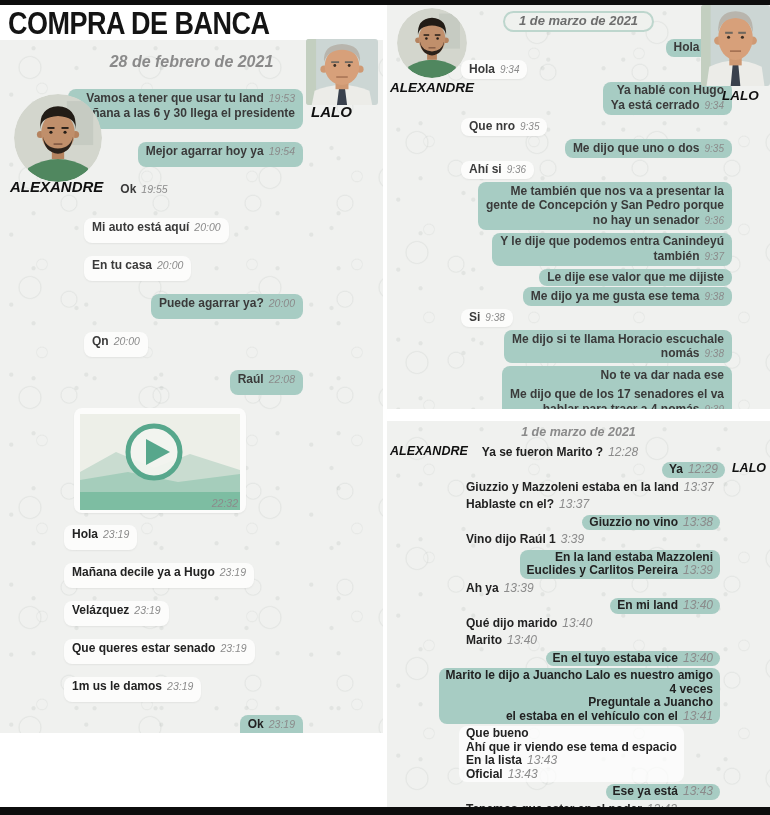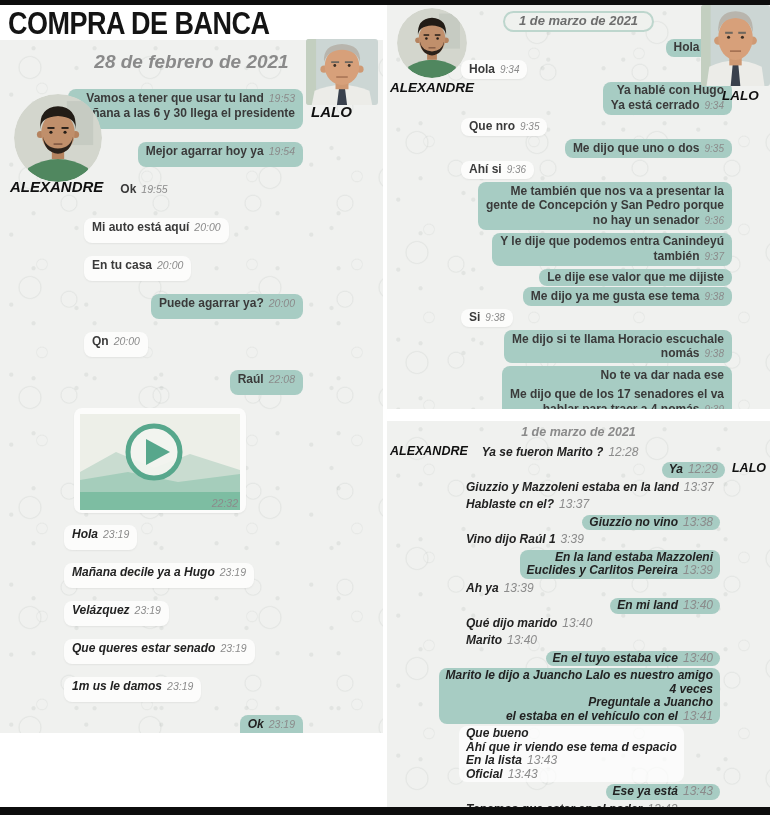--- a/index.html
+++ b/index.html
@@ -23,38 +23,38 @@
       radial-gradient(circle at 40% 55%, transparent 4.5px, rgba(140,150,145,0.10) 5.2px, transparent 6.4px);
     background-size:120px 110px, 92px 96px, 61px 55px, 75px 70px, 85px 80px, 105px 88px;
     overflow:hidden;}
 
   .chat{position:absolute;box-sizing:border-box;}
   #chat1{left:0;top:40px;width:383px;height:693px;padding-top:6px;}
   #chat2{left:387px;top:5px;width:383px;height:404px;padding-top:4px;}
   #chat3{left:387px;top:421px;width:383px;height:386px;padding-top:3px;}
 
   .date-row{text-align:center;color:#8a8a8a;font-weight:bold;font-style:italic;}
-  #chat1 .date-row{margin:8px 0 20px;font-size:19px;}
+  #chat1 .date-row{margin:8px 0 20px;font-size:16px;}
   #chat2 .date-row{margin:2px 0 7px;font-size:13px;}
   #chat3 .date-row{margin:2px 0 5px;font-size:12.5px;}
   .date-pill{display:inline-block;background:#eff1ee;border:2px solid #bdd6cd;border-radius:11px;
              padding:1px 14px;color:#6d6d6d;}
 
   .row{display:flex;align-items:flex-start;box-sizing:border-box;}
   .row.left{justify-content:flex-start;}
   .row.right{justify-content:flex-end;}
   .bubble{border-radius:8px;box-sizing:border-box;}
   .bubble.teal{background:#a7ccc3;}
   .bubble.white{background:#fcfcfb;box-shadow:0 1px 2px rgba(0,0,0,0.06);}
   .bubble.plain{background:transparent;box-shadow:none;}
   .line{white-space:nowrap;}
   .row.right .line{text-align:right;}
   .line.gap{margin-bottom:5px;}
   .txt{font-weight:bold;color:#3a3a3a;}
-  .row.it .txt{font-style:italic;color:#222;}
+  .row.it .txt{color:#222;}
   .time{font-style:italic;color:#8b8b8b;margin-left:5px;}
   .plabel{font-weight:bold;font-style:italic;color:#101010;white-space:nowrap;}
   .plabel-abs{position:absolute;font-weight:bold;font-style:italic;color:#101010;}
 
   
   #chat1{font-size:12px;line-height:15px;}
   #chat1 .time{font-size:10.5px;}
   #chat1 .row{margin-bottom:13px;}
   #chat1 .bubble{padding:2px 8px 8px;}
   #chat1 .row.left{padding-left:84px;}

